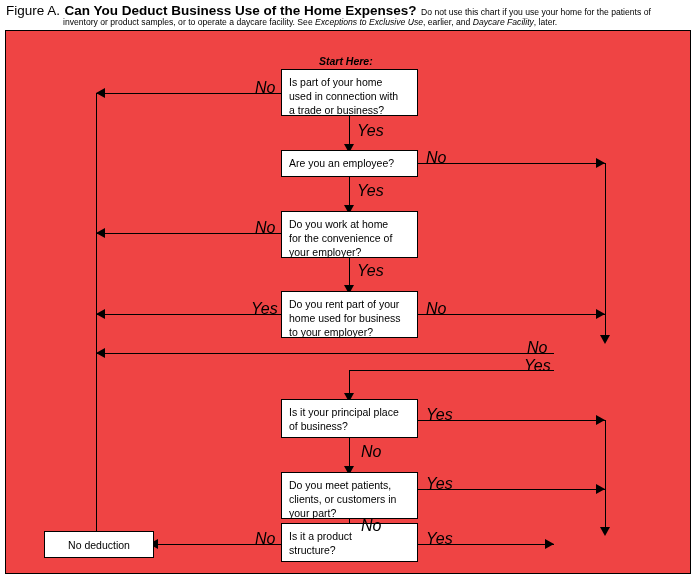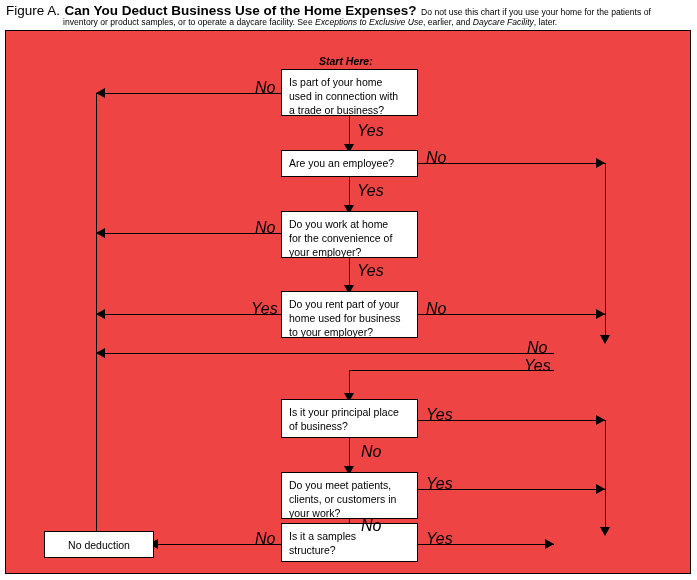--- a/index.html
+++ b/index.html
@@ -138,25 +138,25 @@
 
 
   <div class="box" style="left:275px;top:368px;width:137px;height:39px;">
     <div>Is it your principal place</div>
     <div>of business?</div>
   </div>
 
   <div class="box" style="left:275px;top:441px;width:137px;height:47px;">
     <div>Do you meet patients,</div>
     <div>clients, or customers in</div>
-    <div>your work?</div>
+    <div>your part?</div>
   </div>
 
   <div class="box" style="left:275px;top:492px;width:137px;height:39px;">
-    <div>Is it a samples</div>
+    <div>Is it a product</div>
     <div>structure?</div>
   </div>
 
   <div class="box center" style="left:38px;top:500px;width:110px;height:27px;">
     <span>No deduction</span>
   </div>
 
 
   <div class="lbl" style="left:249px;top:48px;">No</div>
   <div class="lbl" style="left:351px;top:91px;">Yes</div>

